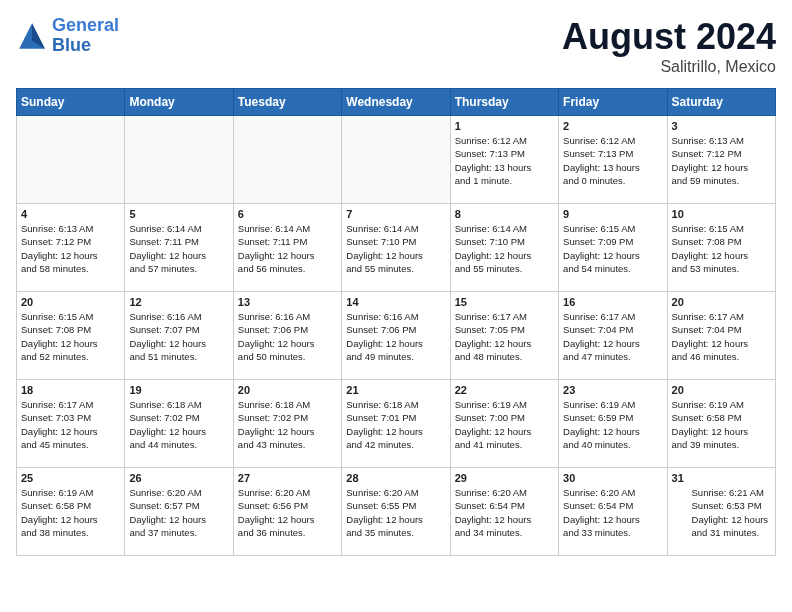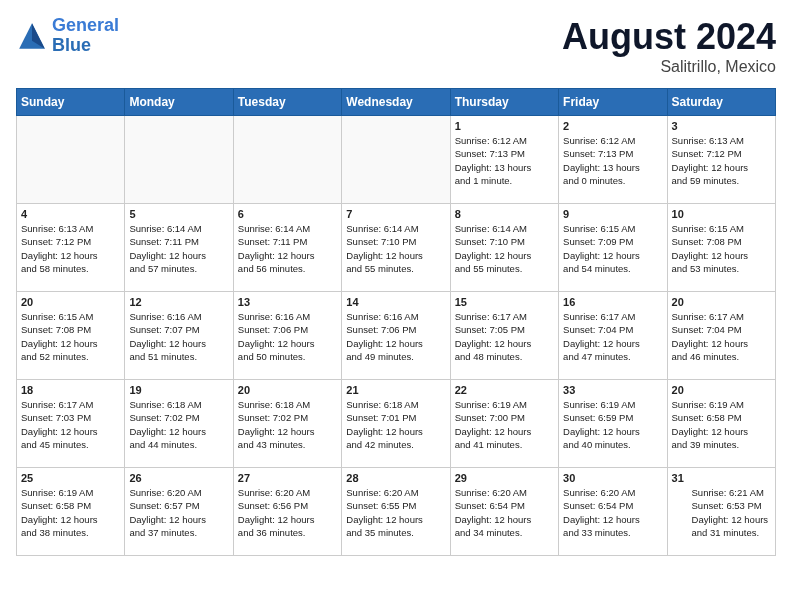--- a/index.html
+++ b/index.html
@@ -274,21 +274,21 @@
 and 42 minutes.</div>
         </td>
         <td>
           <div class="day-num">22</div>
           <div class="day-info" style="white-space: pre-line;">Sunrise: 6:19 AM
 Sunset: 7:00 PM
 Daylight: 12 hours
 and 41 minutes.</div>
         </td>
         <td>
-          <div class="day-num">33</div>
+          <div class="day-num">23</div>
           <div class="day-info" style="white-space: pre-line;">Sunrise: 6:19 AM
 Sunset: 6:59 PM
 Daylight: 12 hours
 and 40 minutes.</div>
         </td>
         <td>
           <div class="day-num">20</div>
           <div class="day-info" style="white-space: pre-line;">Sunrise: 6:19 AM
 Sunset: 6:58 PM
 Daylight: 12 hours

